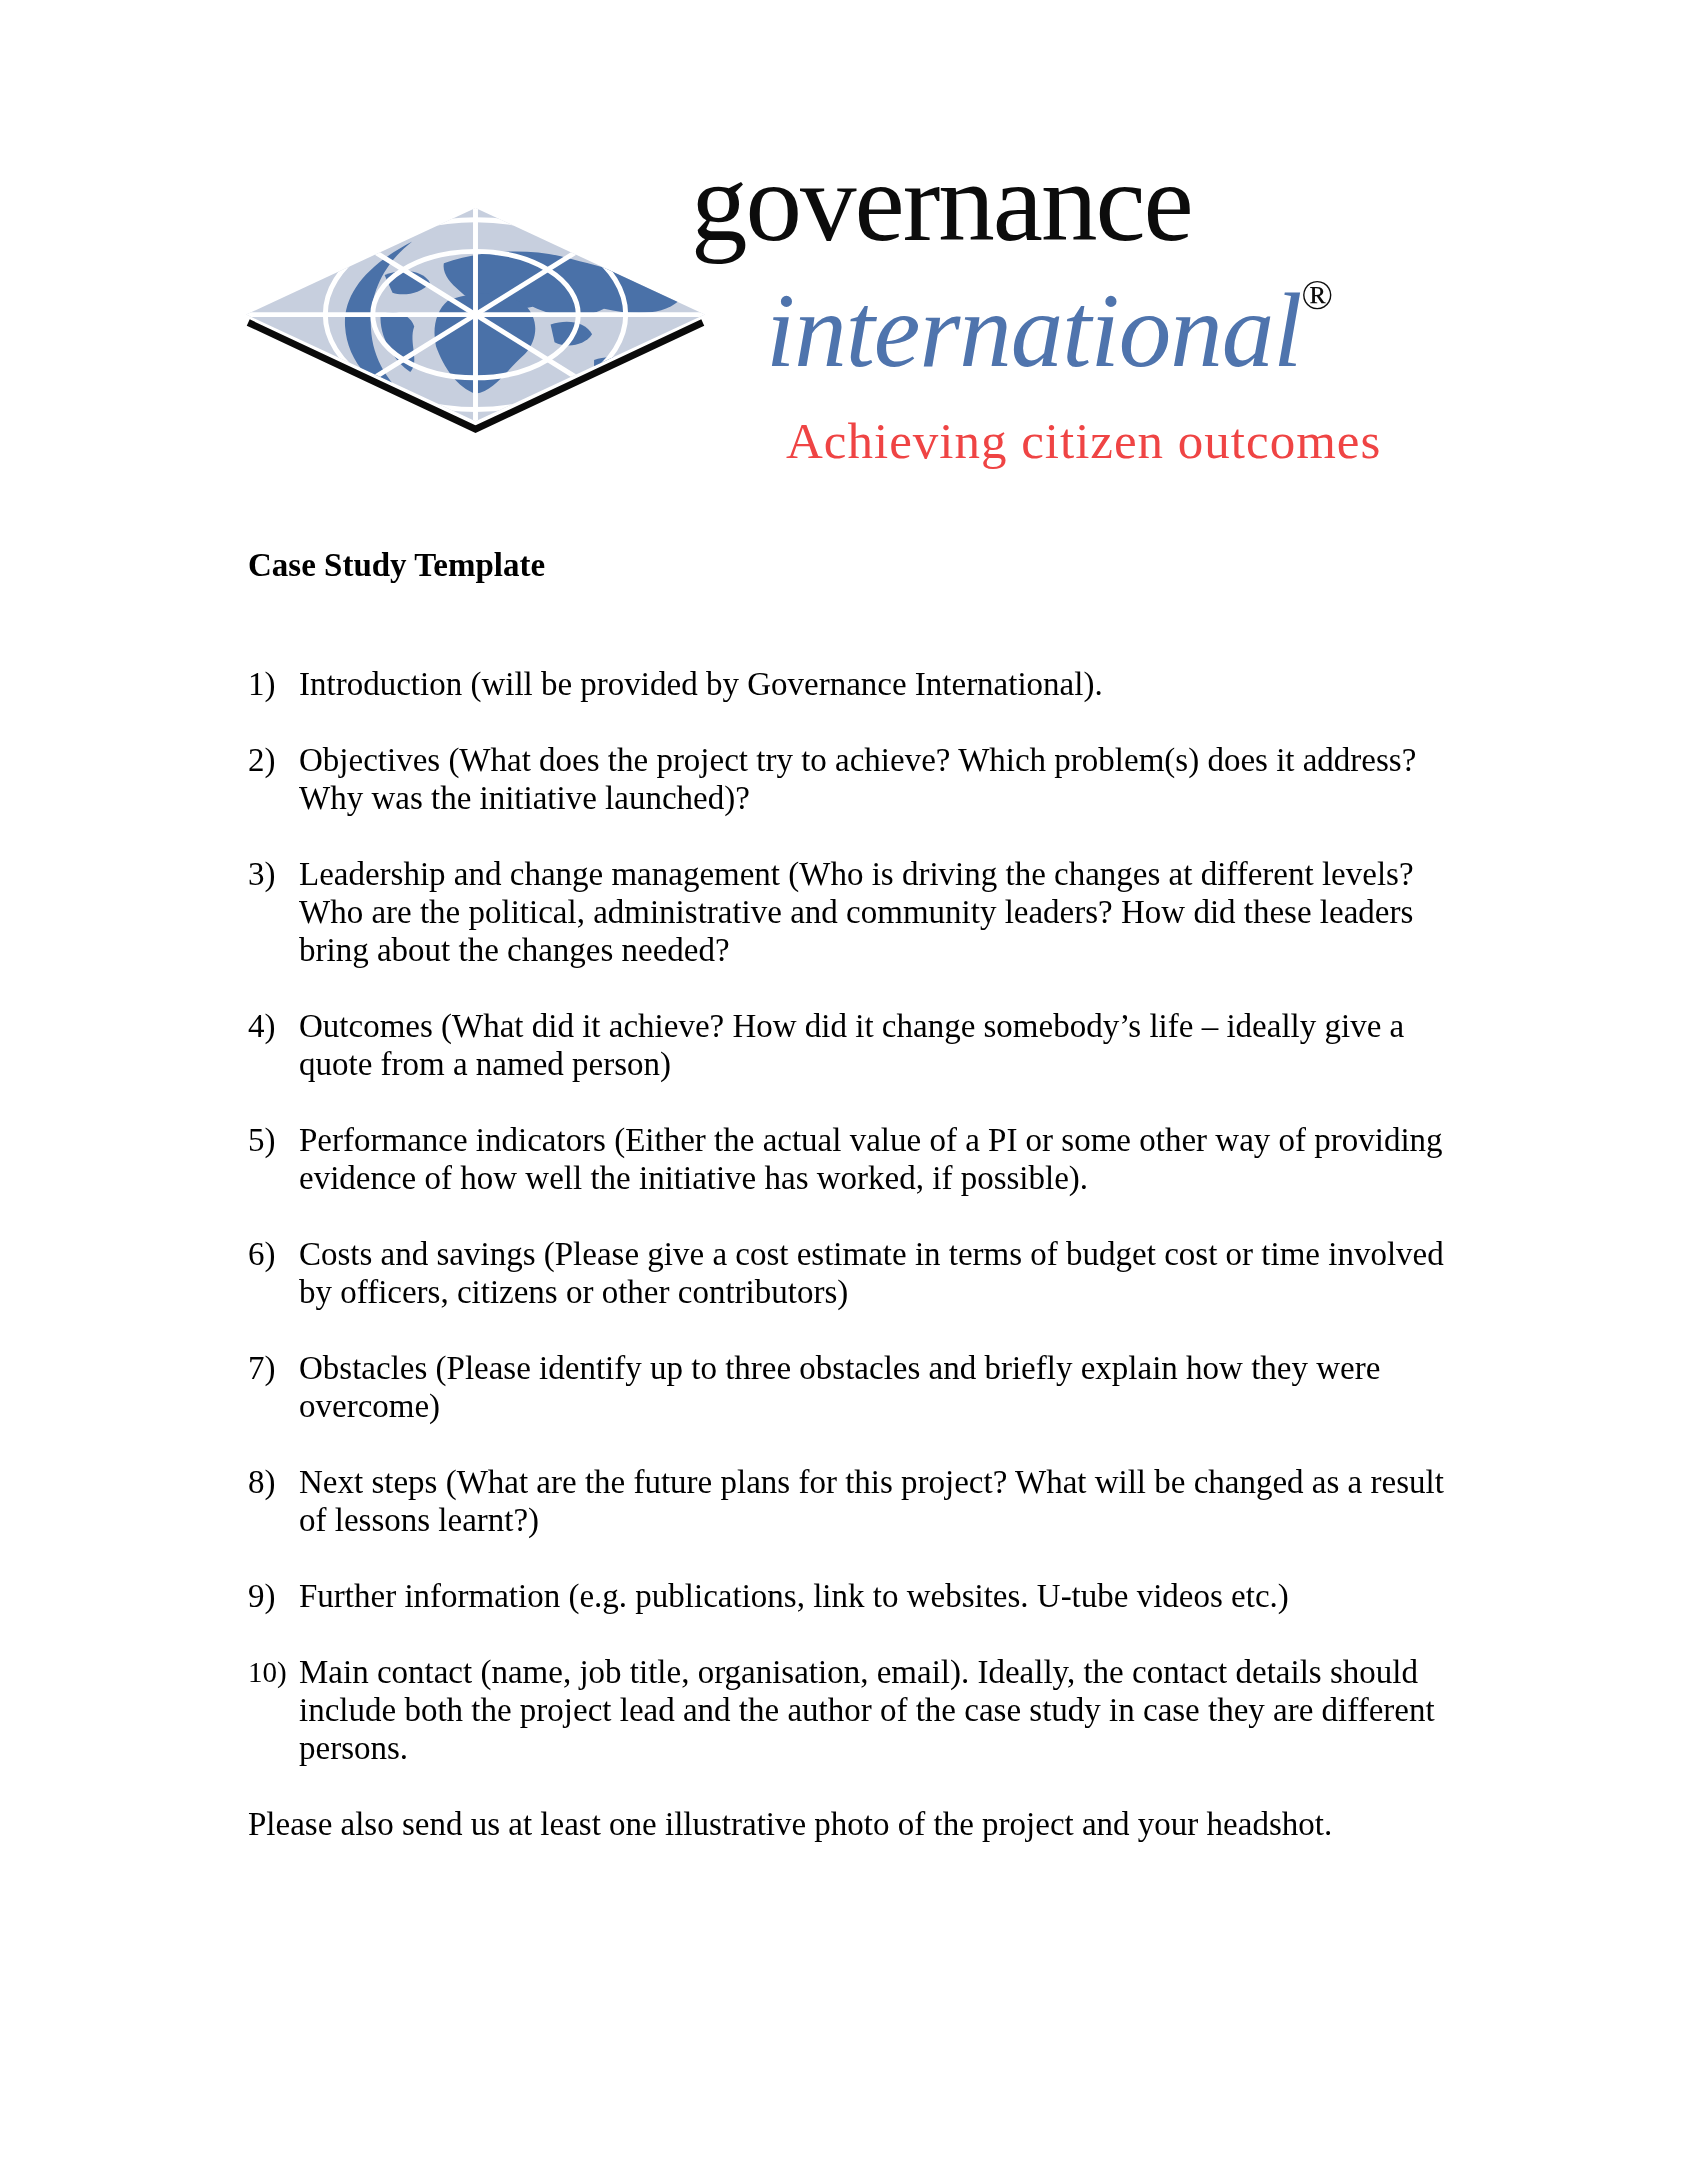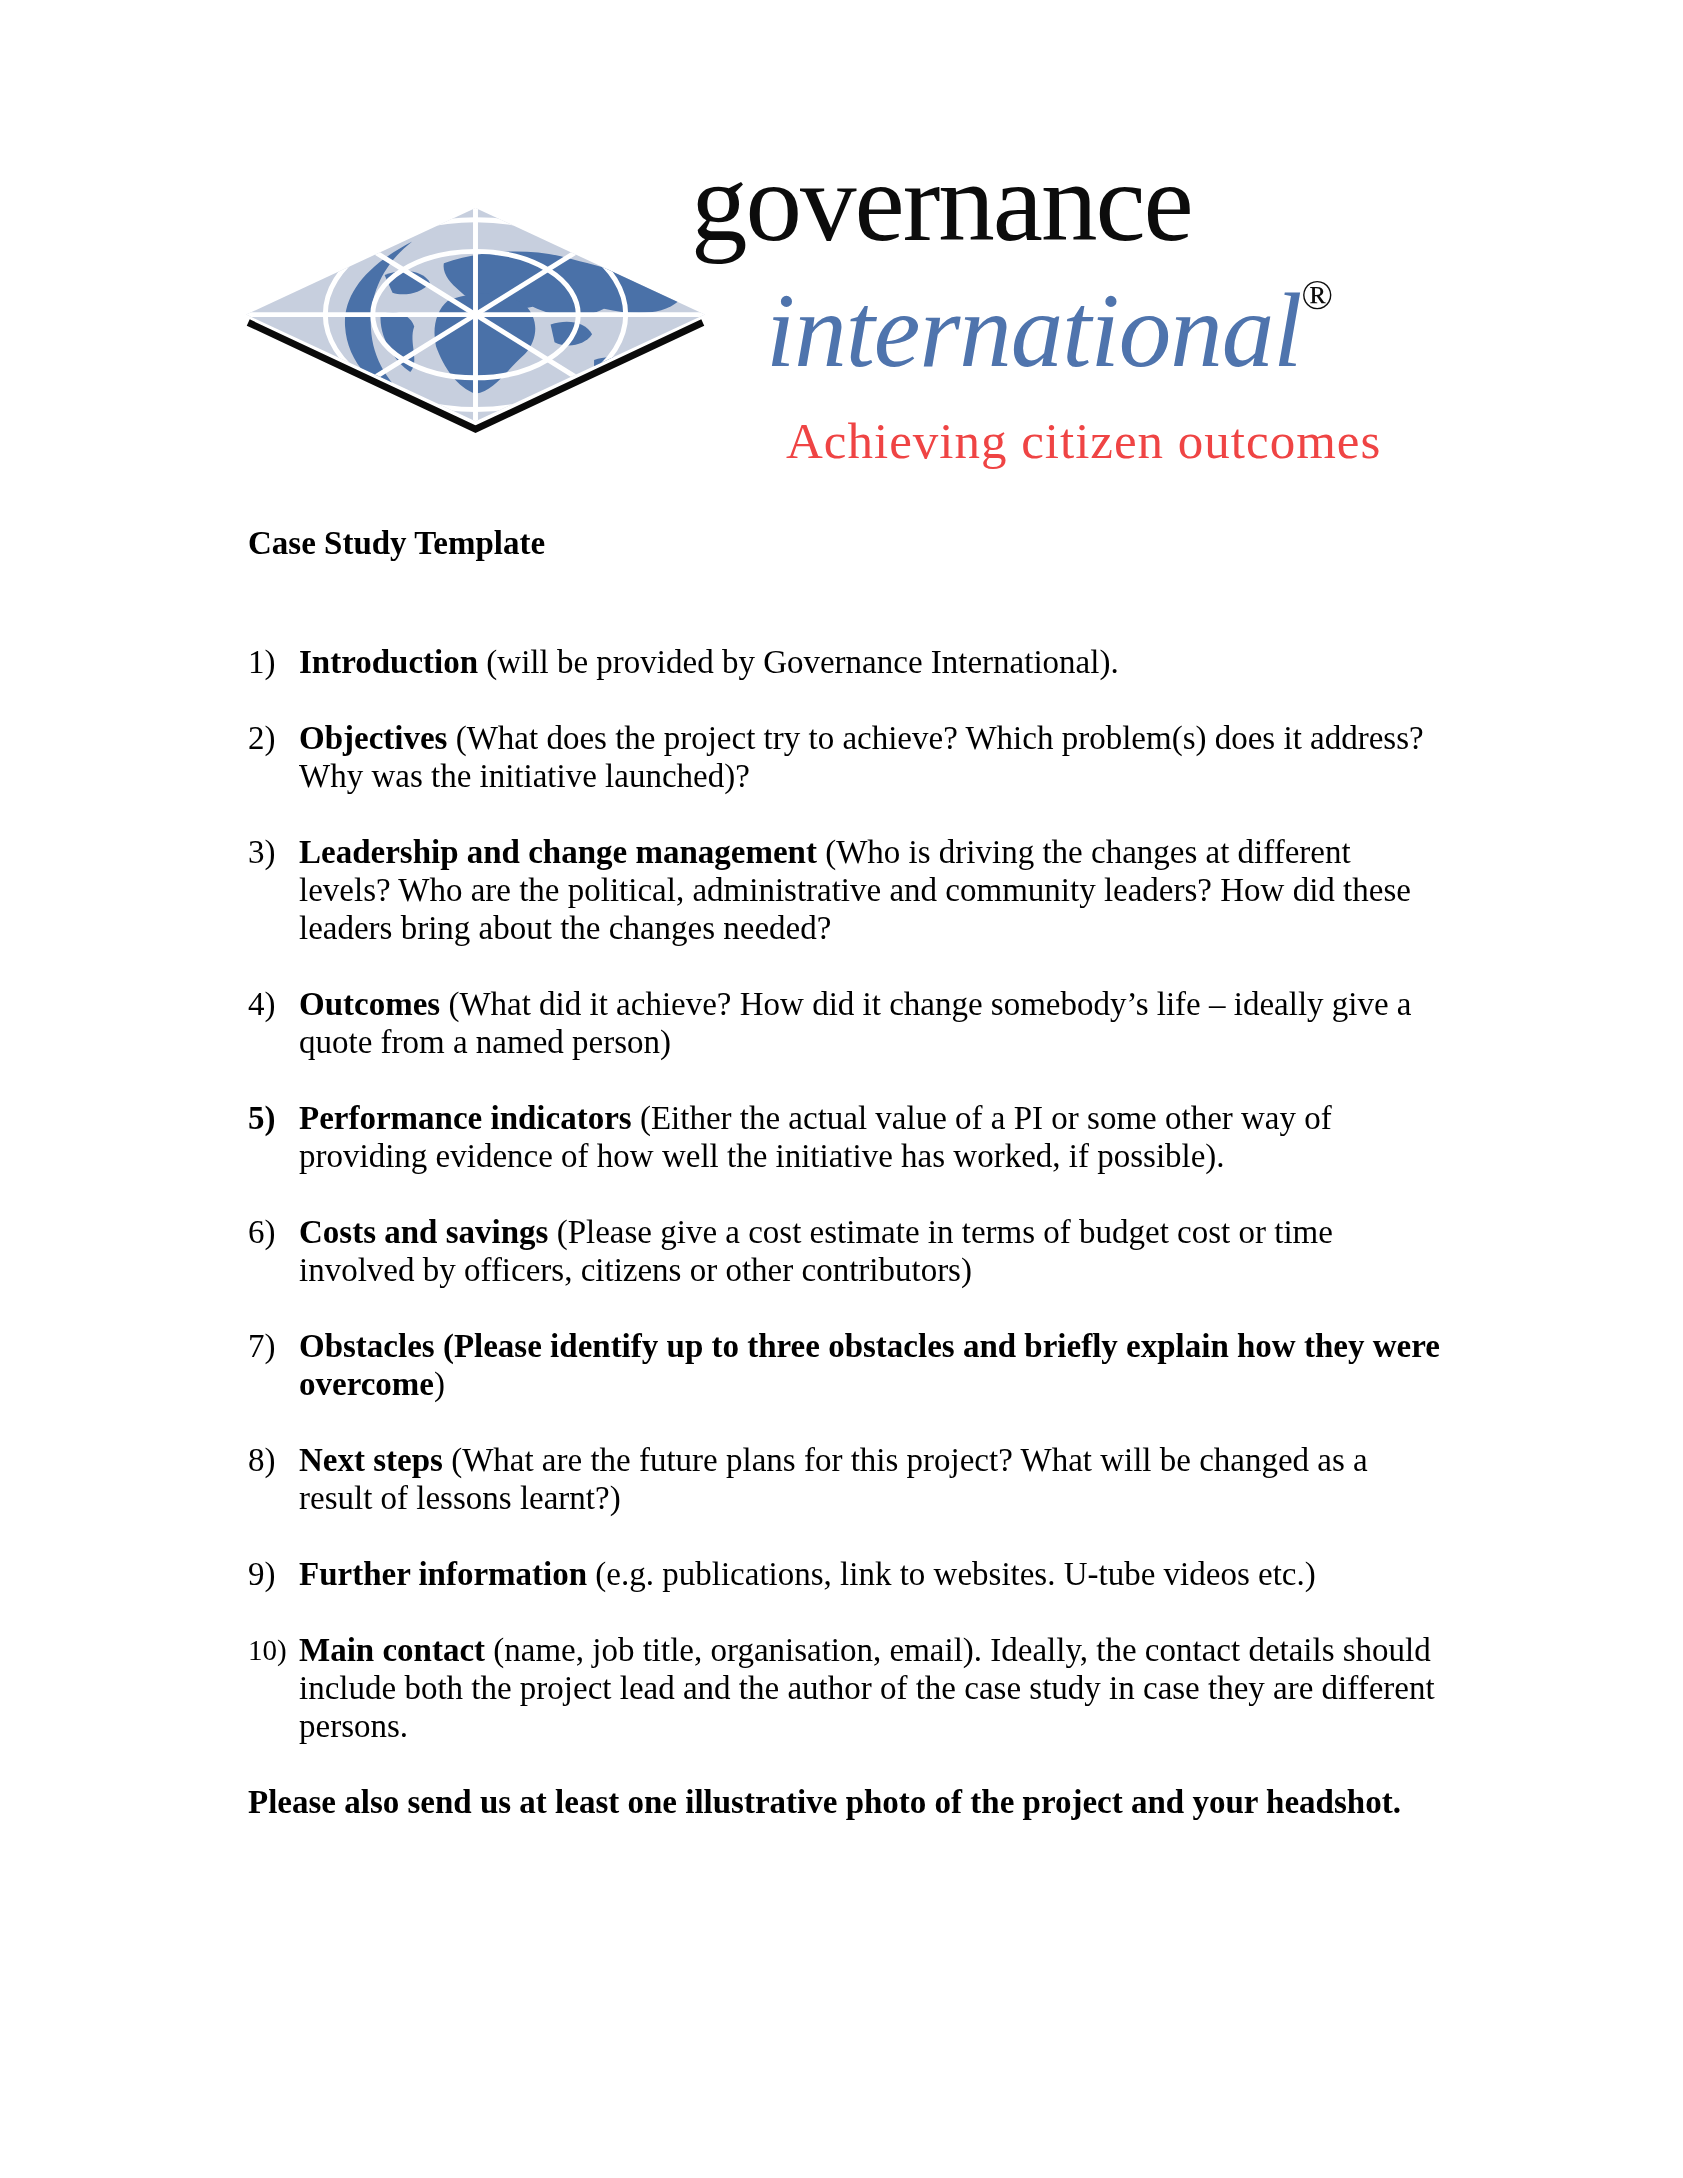--- a/index.html
+++ b/index.html
@@ -22,27 +22,27 @@
     color:var(--brand-blue,#4f74ad);margin-left:75px;margin-top:-8px;text-align:center;
   }
   .reg{
     font-size:42px;font-style:normal;vertical-align:57px;color:#0c0c0c;letter-spacing:0;
   }
   .tagline{
     position:absolute;left:786px;top:412px;
     font-size:51px;color:#ef4444;letter-spacing:1px;white-space:nowrap;
   }
   
-  .content{position:absolute;left:248px;top:524px;width:1200px;}
+  .content{position:absolute;left:248px;top:546px;width:1200px;}
   .doc-title{font-size:33px;font-weight:bold;line-height:38px;margin:0 0 81px 0;}
   .item{display:flex;margin:0 0 38px 0;font-size:33px;line-height:38px;}
   .num{flex:0 0 51px;}
   .num.small{font-size:29px;}
   .txt{flex:1 1 auto;}
-  .b{font-weight:bold;}
+  .b{font-weight:normal;}
   .closing{font-size:33px;line-height:38px;margin:0 0 38px 0;}
 </style>
 </head>
 <body>
 
 <div class="page">
 
   <svg class="logo-art" viewBox="0 0 484 252" aria-hidden="true">
     <defs>
       <clipPath id="diamondClip">

